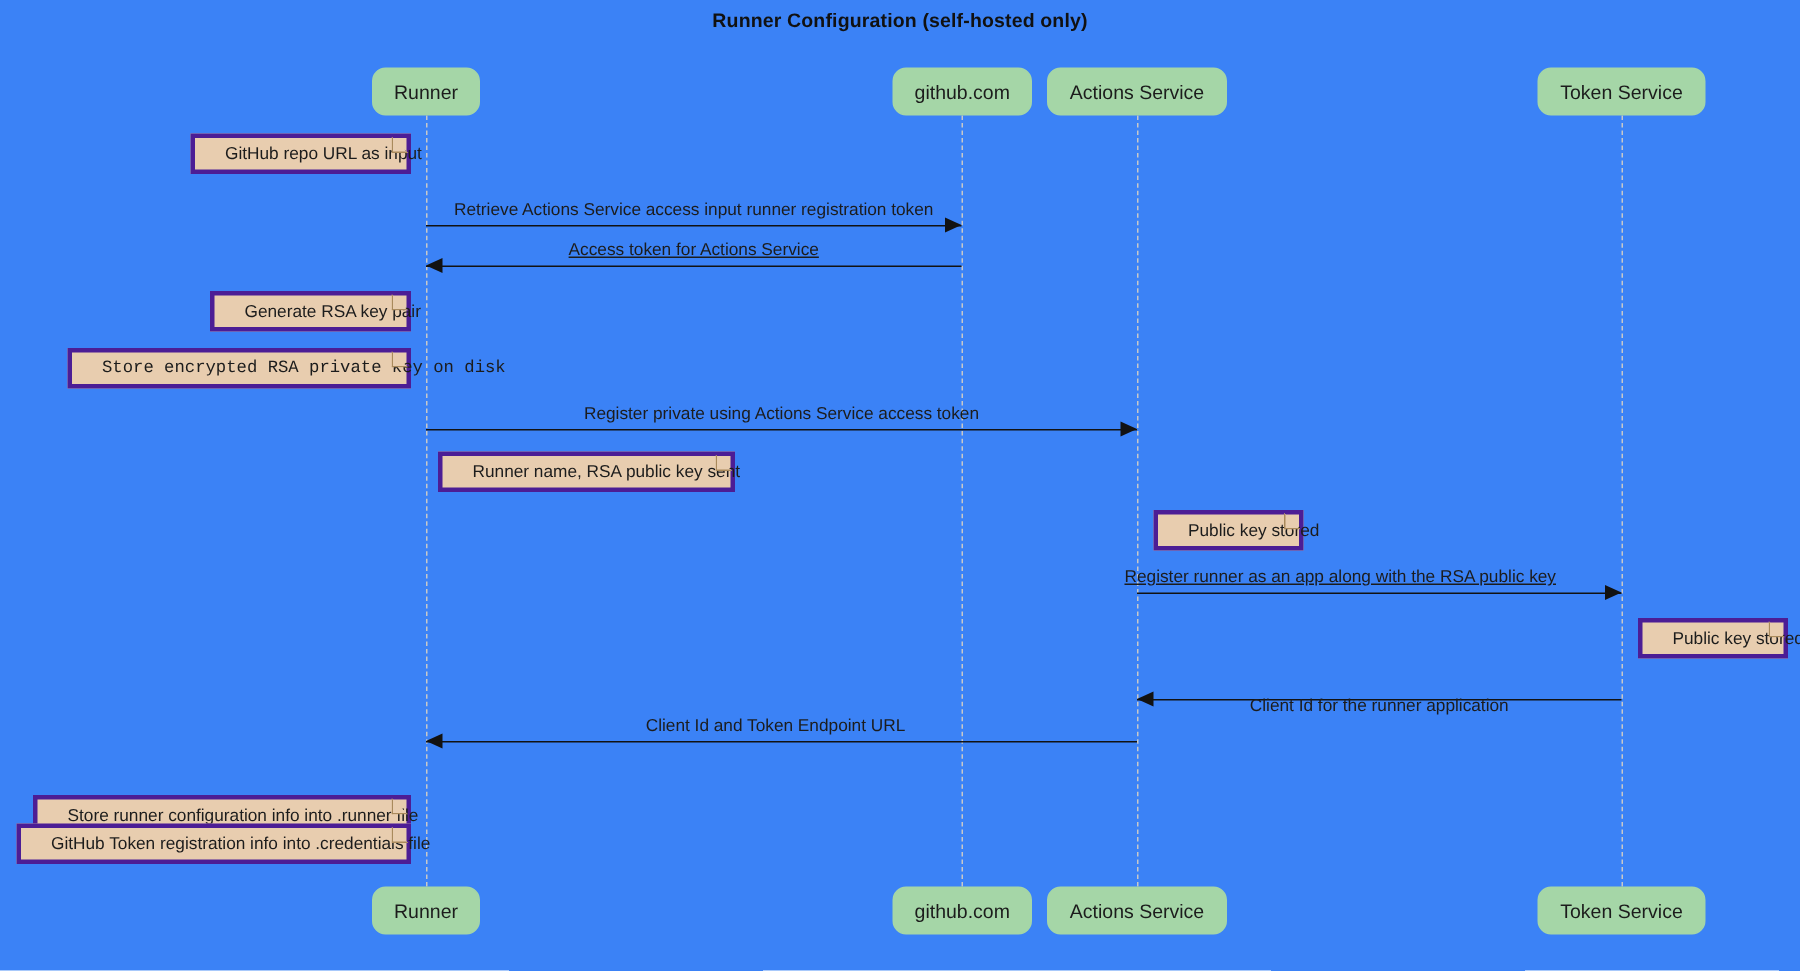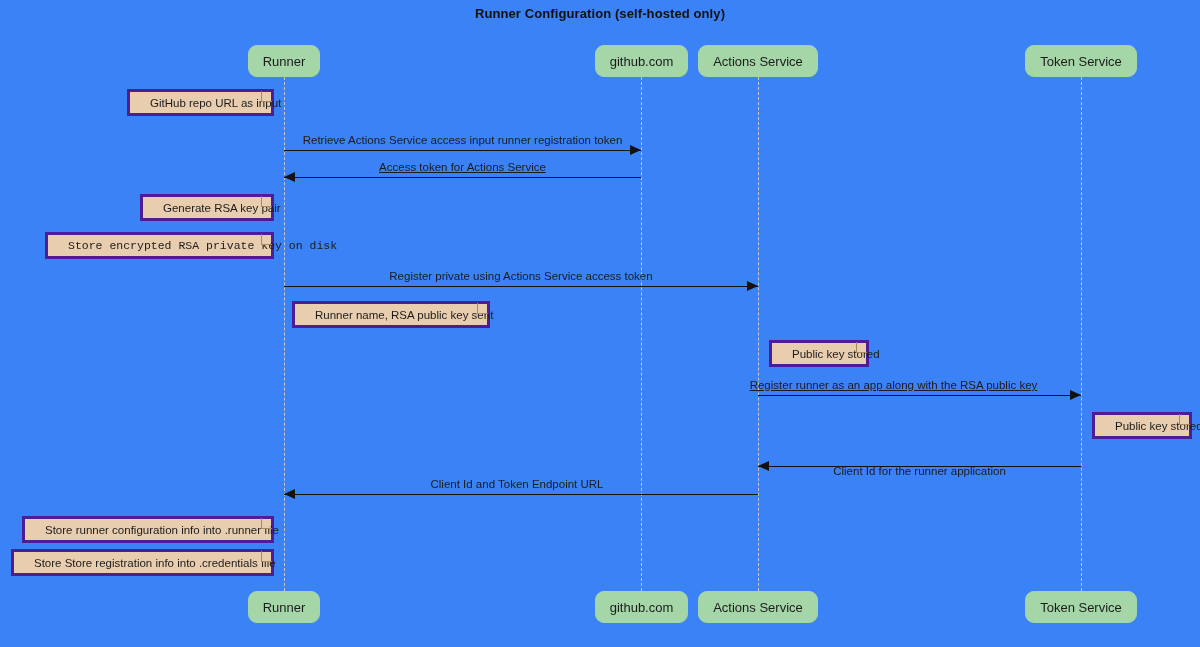--- a/index.html
+++ b/index.html
@@ -176,22 +176,22 @@
         <span class="fold-edge"></span>
       </div>
       <div class="note" style="left: 769px; top: 340px; width: 100px;">
         <span>Public key stored</span>
         <span class="fold-edge"></span>
       </div>
       <div class="note" style="left: 1092px; top: 412px; width: 100px;">
         <span>Public key stored</span>
         <span class="fold-edge"></span>
       </div>
-      <div class="note" style="left: 22px; top: 516px; width: 252px;">
+      <div class="note" style="left: 22px; top: 530px; width: 252px;">
         <span>Store runner configuration info into .runner file</span>
         <span class="fold-edge"></span>
       </div>
       <div class="note" style="left: 11px; top: 549px; width: 263px;">
-        <span>Store Store registration info into .credentials file</span>
+        <span>GitHub Token registration info into .credentials file</span>
         <span class="fold-edge"></span>
       </div>
     </div>
 </div>
 
 </body></html>

